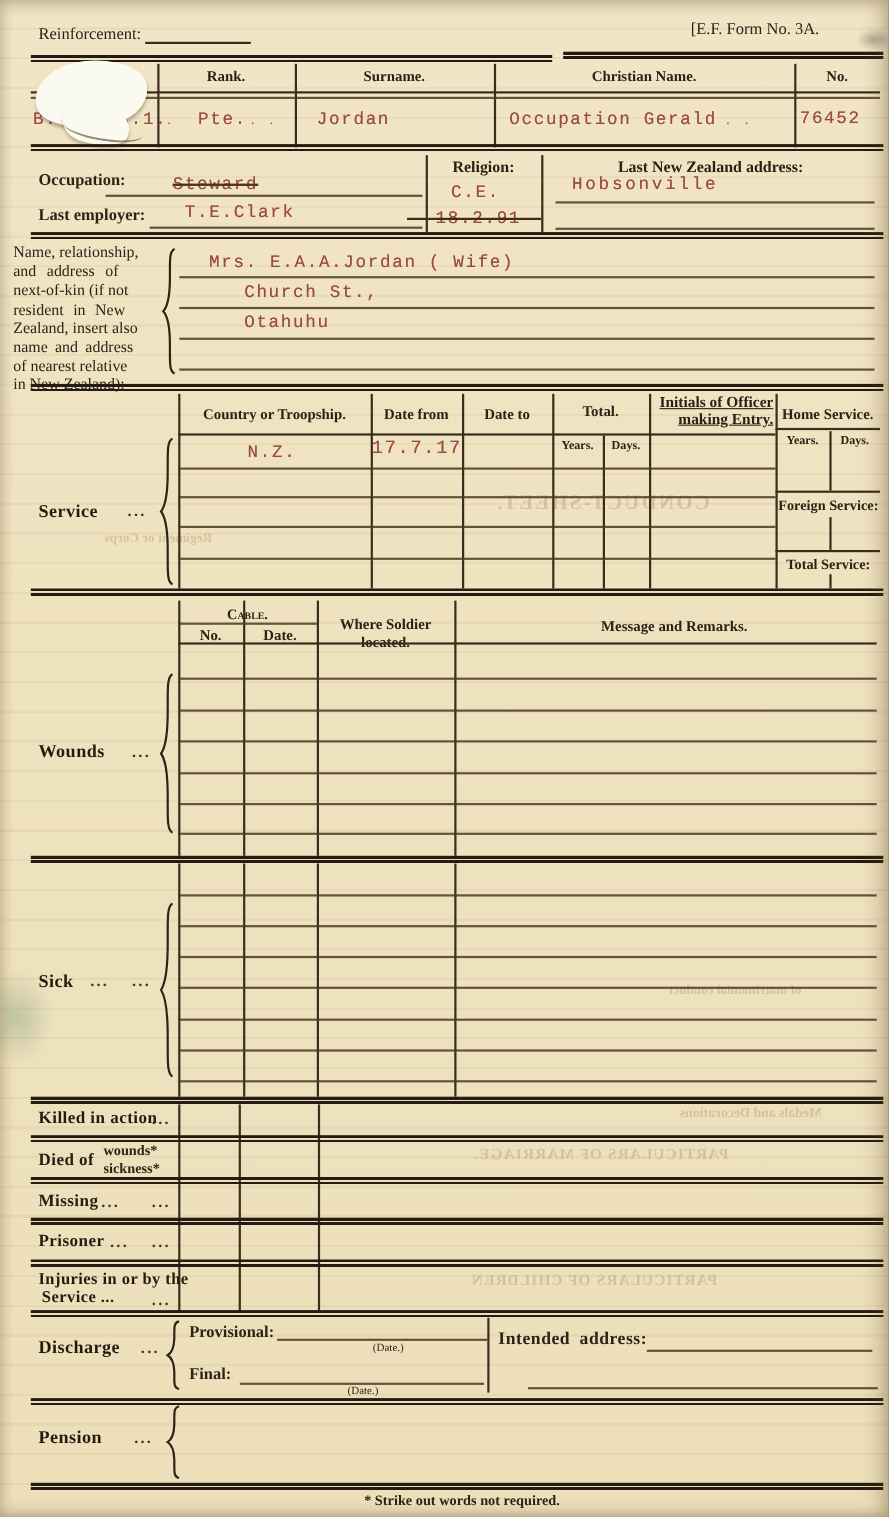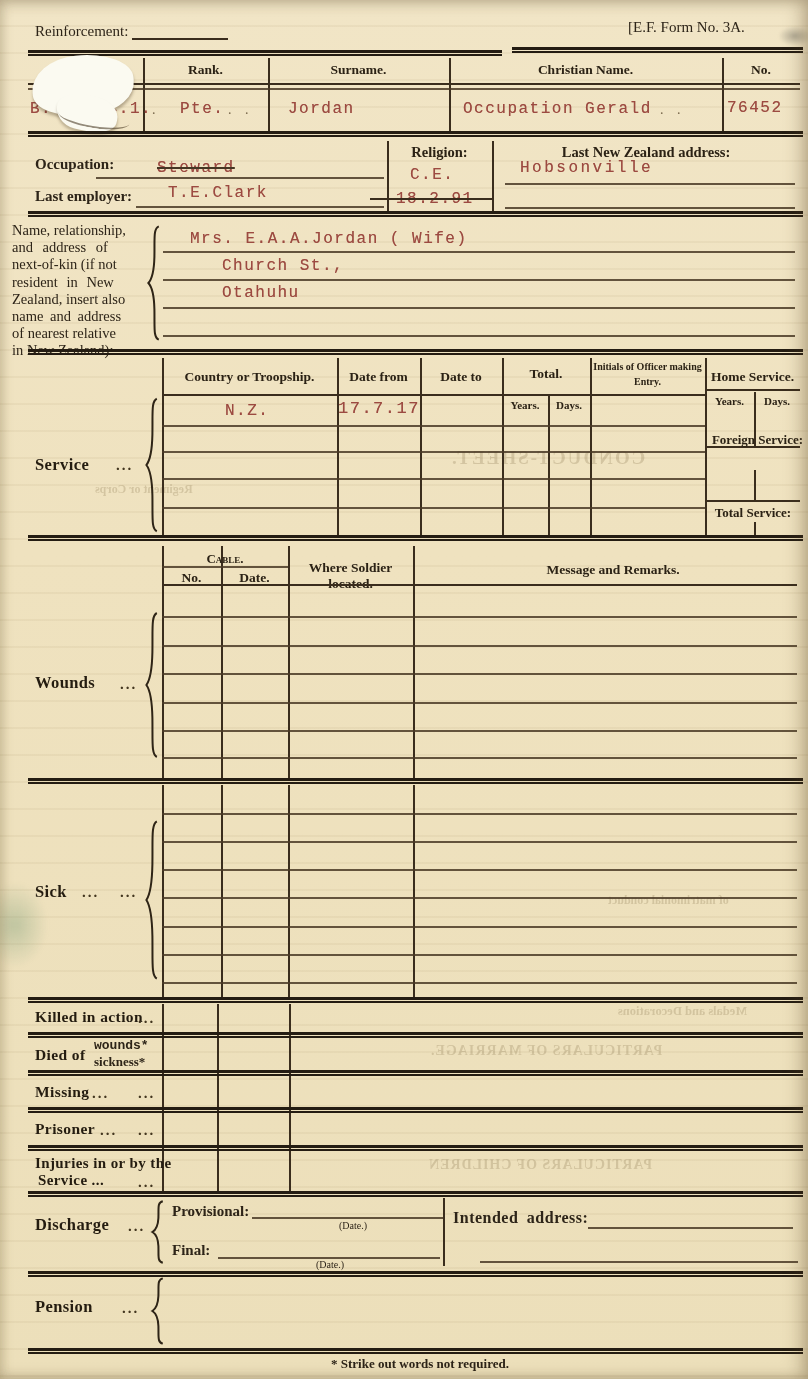--- a/index.html
+++ b/index.html
@@ -11,21 +11,21 @@
   .verso{position:absolute;inset:0;pointer-events:none;
     background:repeating-linear-gradient(180deg,transparent 0 25px,rgba(131,106,60,.065) 25px 27px);}
   .abs{position:absolute;}
   .h{position:absolute;height:2px;background:#3a2d1d;}
   .hth{position:absolute;height:1.5px;background:#4a3a26;opacity:.85;}
   .v{position:absolute;width:2px;background:#3a2d1d;}
   .dbl{position:absolute;height:7px;
     background:linear-gradient(#241c12 0,#241c12 2.6px,transparent 2.6px,transparent 4.2px,#241c12 4.2px,#241c12 6.4px,transparent 6.4px);}
   .lbl{position:absolute;font-size:15px;color:#2d2418;font-weight:600;white-space:nowrap;}
   .colh{position:absolute;font-size:13.5px;font-weight:bold;text-align:center;color:#2b2215;}
-  .colh2{position:absolute;font-size:10px;font-weight:bold;text-align:center;color:#2b2215;line-height:14.5px;}
+  .colh2{position:absolute;font-size:14px;font-weight:bold;text-align:right;color:#2b2215;line-height:14.5px;text-decoration:underline;}
   .sub{position:absolute;font-size:11px;font-weight:bold;text-align:center;color:#2b2215;}
   .seclbl{position:absolute;font-size:16.5px;font-weight:bold;color:#241c10;letter-spacing:.4px;white-space:nowrap;}
   .dots{position:absolute;font-size:15px;font-weight:bold;color:#43361f;letter-spacing:2px;white-space:nowrap;}
   .typed{position:absolute;font-family:"Liberation Mono","DejaVu Sans Mono",monospace;
     font-size:16px;color:#9c4a41;letter-spacing:1.5px;white-space:nowrap;text-shadow:0 0 .5px rgba(156,74,65,.6);}
   .struck{text-decoration:line-through;text-decoration-color:#453624;text-decoration-thickness:2px;margin-left:39px;}
   .ldots{position:absolute;font-size:14px;color:#7a6a4e;letter-spacing:5px;white-space:nowrap;}
   .cap{position:absolute;font-size:10px;color:#2d2418;text-align:center;}
   .title{position:absolute;font-family:"Liberation Sans","DejaVu Sans",sans-serif;font-weight:bold;
     font-size:27px;letter-spacing:1.5px;color:#241d12;text-shadow:1.2px 0 0 #241d12;white-space:nowrap;}
@@ -163,21 +163,21 @@
 
   <div class="typed" style="left:225px;top:402px;">N.Z.</div>
   <div class="typed" style="left:338px;top:399px;font-size:17px;">17.7.17</div>
 
   <div class="hth" style="left:162px;top:425px;width:543px;"></div>
   <div class="hth" style="left:162px;top:451px;width:543px;"></div>
   <div class="hth" style="left:162px;top:478px;width:543px;"></div>
   <div class="hth" style="left:162px;top:507px;width:543px;"></div>
 
   <div class="h" style="left:705px;top:446px;width:95px;"></div>
-  <div class="colh" style="left:703px;top:432px;width:100px;font-size:13px;text-align:right;">Foreign Service:</div>
+  <div class="colh" style="left:703px;top:452px;width:100px;font-size:13px;">Foreign Service:</div>
   <div class="v" style="left:754px;top:470px;height:30px;"></div>
   <div class="h" style="left:705px;top:500px;width:95px;"></div>
   <div class="colh" style="left:703px;top:505px;width:100px;font-size:13px;">Total Service:</div>
   <div class="v" style="left:754px;top:522px;height:13px;"></div>
 
   <div class="seclbl" style="left:35px;top:455px;">Service</div>
   <div class="dots" style="left:116px;top:457px;">...</div>
   <svg class="brace" style="left:144px;top:396px;height:138px;" viewBox="0 0 20 100" preserveAspectRatio="none">
     <path d="M16,2 C9,4 11,12 10.5,28 C10,42 7,47 3,50 C7,53 10,58 10.5,72 C11,88 9,96 16,98" fill="none" stroke="#2e2416" stroke-width="2" vector-effect="non-scaling-stroke"></path>
   </svg>
@@ -233,21 +233,21 @@
 
   <div class="v" style="left:162px;top:1004px;height:188px;"></div>
   <div class="v" style="left:217px;top:1004px;height:188px;"></div>
   <div class="v" style="left:289px;top:1004px;height:188px;"></div>
 
   <div class="seclbl" style="left:35px;top:1008px;font-size:15.5px;">Killed in action</div>
   <div class="dots" style="left:138px;top:1010px;">...</div>
   <div class="dbl" style="left:28px;top:1032px;width:775px;"></div>
 
   <div class="seclbl" style="left:35px;top:1046px;font-size:15.5px;">Died of</div>
-  <div class="abs" style="left:94px;top:1038px;font-size:13px;font-weight:bold;font-family:Liberation Mono, monospace;">wounds*</div>
+  <div class="abs" style="left:94px;top:1038px;font-size:13px;font-weight:bold;">wounds*</div>
   <div class="abs" style="left:94px;top:1054px;font-size:13px;font-weight:bold;">sickness*</div>
   <div class="dbl" style="left:28px;top:1070px;width:775px;"></div>
 
   <div class="seclbl" style="left:35px;top:1083px;font-size:15.5px;">Missing</div>
   <div class="dots" style="left:92px;top:1085px;">...</div>
   <div class="dots" style="left:138px;top:1085px;">...</div>
   <div class="dbl" style="left:28px;top:1107px;width:775px;"></div>
 
   <div class="seclbl" style="left:35px;top:1120px;font-size:15.5px;">Prisoner</div>
   <div class="dots" style="left:100px;top:1122px;">...</div>

